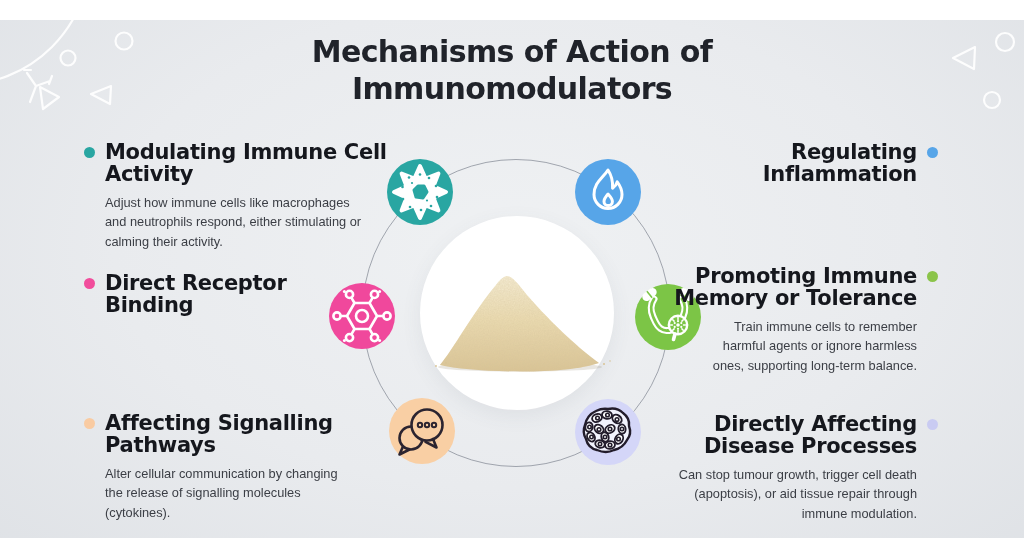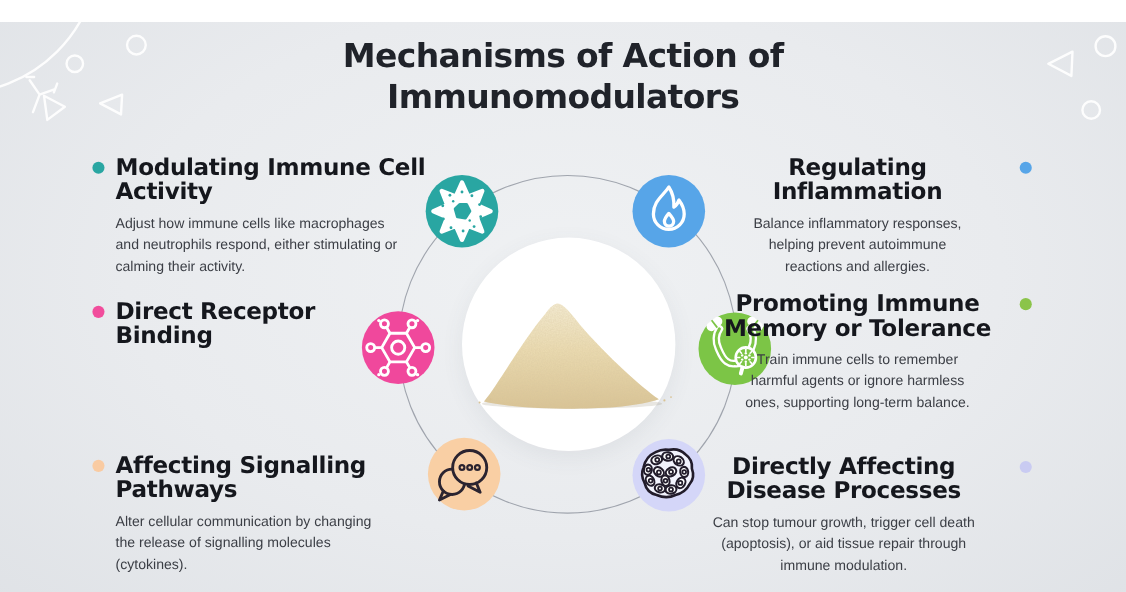--- a/index.html
+++ b/index.html
@@ -44,21 +44,21 @@
     font-size:21px; line-height:22px; font-weight:800; letter-spacing:-0.3px;
     color:#15171d;
   }
   .block p{
     margin:8px 0 0; white-space:pre-line;
     font-size:12.8px; line-height:19.3px; color:#3b3e45;
   }
   .bullet{position:absolute; width:11px; height:11px; border-radius:50%; top:6px;}
   .block.left  .bullet{left:-21px;}
   .block.right .bullet{right:-21px;}
-  .block.right{text-align:center;}
+  .block.right{text-align:right;}
   #b-l1{left:105px; top:121px; width:295px;}
   #b-l2{left:105px; top:252px; width:240px;}
   #b-l3{left:105px; top:392px; width:295px;}
   #b-r1{right:107px; top:121px; width:275px;}
   #b-r2{right:107px; top:245px; width:275px;}
   #b-r3{right:107px; top:393px; width:300px;}
   .c-teal  {background:#29a6a2;}
   .c-pink  {background:#f14d9c;}
   .c-peachd{background:#f9cba2;}
   .c-blue  {background:#57a5e8;}
@@ -285,23 +285,20 @@
     <span class="bullet c-peachd"></span>
     <h3>Affecting Signalling
 Pathways</h3>
     <p>Alter cellular communication by changing
 the release of signalling molecules
 (cytokines).</p>
   </div>
   <div class="block right" id="b-r1">
     <span class="bullet c-blue"></span>
     <h3>Regulating Inflammation</h3>
-    <p>Balance inflammatory responses,
-helping prevent autoimmune
-reactions and allergies.</p>
   </div>
   <div class="block right" id="b-r3">
     <span class="bullet c-lav"></span>
     <h3>Directly Affecting
 Disease Processes</h3>
     <p>Can stop tumour growth, trigger cell death
 (apoptosis), or aid tissue repair through
 immune modulation.</p>
   </div>
   <div class="block right" id="b-r2">

